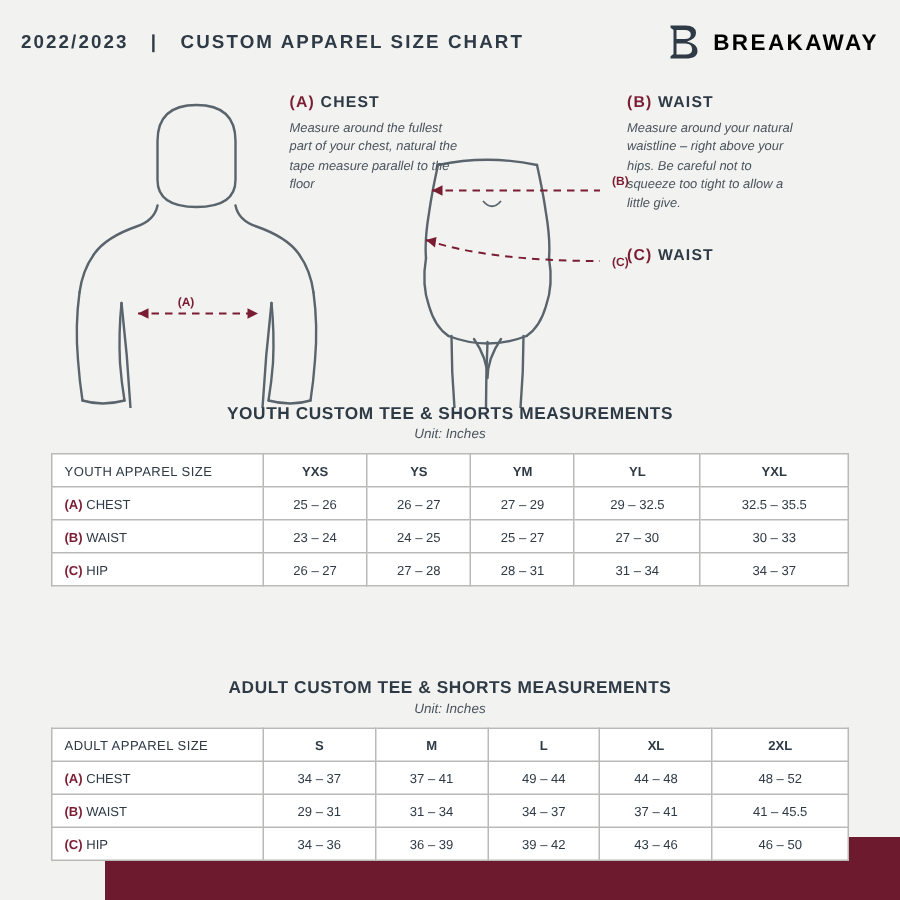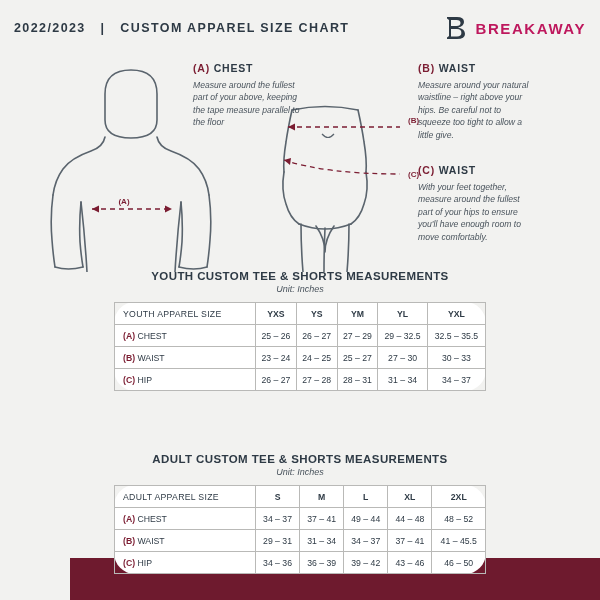--- a/index.html
+++ b/index.html
@@ -77,21 +77,21 @@
     gap: 9px;
   }
   .brand-mark {
     width: 22px; height: 26px;
     position: relative;
   }
   .brand-name {
     font-size: 15px;
     font-weight: bold;
     letter-spacing: 1.6px;
-    color: #be185d;
+    color: #000000;
   }
 
   
   .illus {
     position: absolute;
     left: 0; top: 52px;
     width: 600px; height: 220px;
   }
   .note {
     position: absolute;
@@ -122,24 +122,23 @@
   }
   .sec-sub {
     text-align: center;
     font-size: 9px;
     font-style: italic;
     color: #4a545d;
     margin-top: 2px;
   }
   table.sizes {
     border-collapse: collapse;
-    width: 372px;
+    width: 532px;
     margin: 8px auto 0 auto;
     background: #ffffff;
-    border-radius: 21px;
   }
   table.sizes th, table.sizes td {
     border: 1px solid #b9b9b7;
     font-size: 8.7px;
     color: #2e3a45;
     height: 21px;
     text-align: center;
     padding: 0 2px;
     font-weight: normal;
   }
@@ -252,37 +251,36 @@
       </g>
       <polygon points="284,108 291,106 290,113" fill="#7b1d32"></polygon>
       <text class="dim-label" x="408" y="125" text-anchor="start">(C)</text>
     </svg>
 
     <div class="note" style="left:193px; top:10px; width:115px;">
       <div class="note-title">
         <span class="tag">(A)</span>
         <span>CHEST</span>
       </div>
-      <div class="note-body">Measure around the fullest part of your above, keeping the tape measure parallel to the floor</div>
+      <div class="note-body">Measure around the fullest part of your chest, natural the tape measure parallel to the floor</div>
     </div>
 
     <div class="note" style="left:418px; top:10px; width:115px;">
       <div class="note-title">
         <span class="tag">(B)</span>
         <span>WAIST</span>
       </div>
       <div class="note-body">Measure around your natural waistline – right above your hips. Be careful not to squeeze too tight to allow a little give.</div>
     </div>
 
     <div class="note" style="left:418px; top:112px; width:115px;">
       <div class="note-title">
         <span class="tag">(C)</span>
         <span>WAIST</span>
       </div>
-      <div class="note-body">With your feet together, measure around the fullest part of your hips to ensure you'll have enough room to move comfortably.</div>
     </div>
   </div>
 
   <div class="block-youth">
     <div class="sec-title">YOUTH CUSTOM TEE &amp; SHORTS MEASUREMENTS</div>
     <div class="sec-sub">Unit: Inches</div>
     <table class="sizes">
       <thead>
         <tr>
           <th class="rowhead">YOUTH APPAREL SIZE</th>

